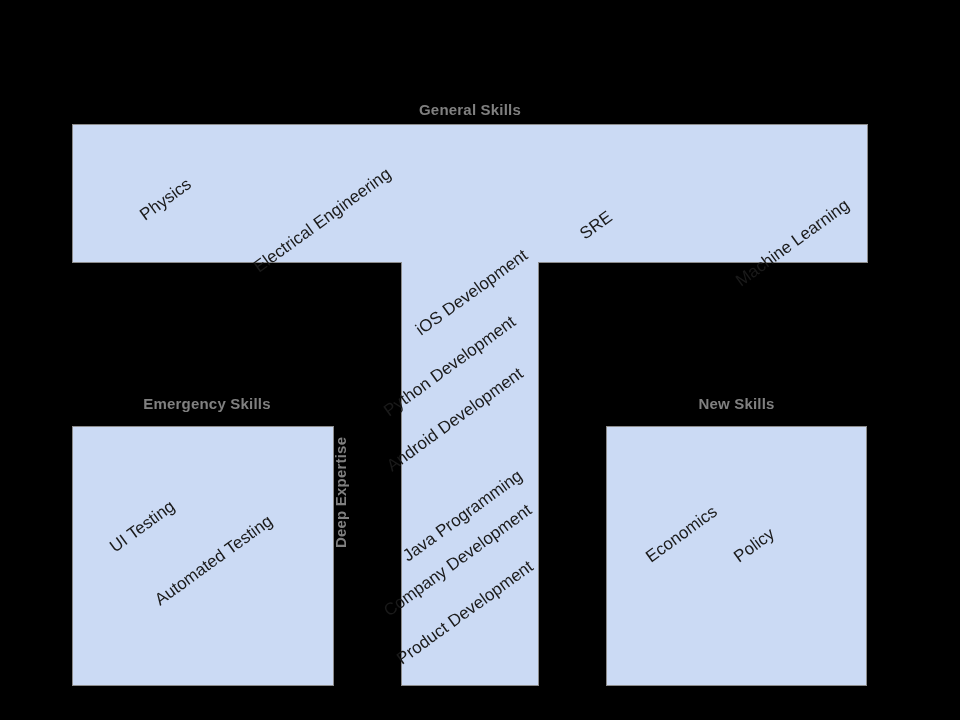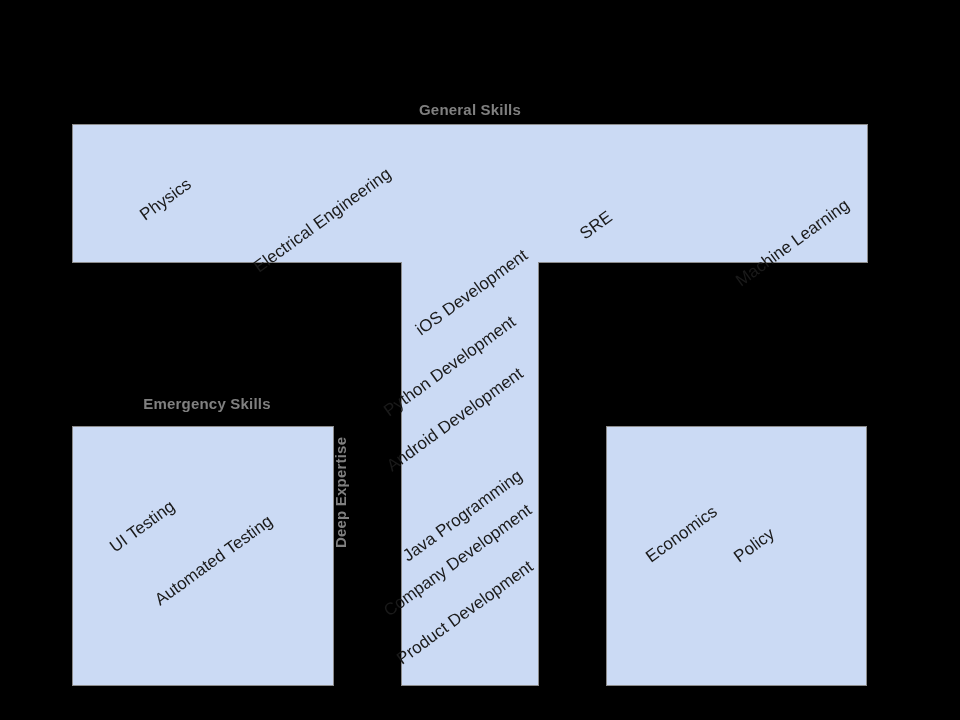--- a/index.html
+++ b/index.html
@@ -75,20 +75,21 @@
 
   <div class="section-title" id="title-general">General Skills</div>
   <div class="shape" id="general-bar"></div>
 
   <div id="title-deep">Deep Expertise</div>
   <div class="shape" id="stem"></div>
 
   <div class="section-title" id="title-emergency">Emergency Skills</div>
   <div class="shape" id="left-box"></div>
 
+  <div class="section-title" id="title-new">New Skills</div>
   <div class="shape" id="right-box"></div>
 
   <div id="skill-layer">
       <div class="skill" style="left: 148px; top: 205px; transform: rotate(-36deg);">Physics</div>
       <div class="skill" style="left: 262px; top: 257px; transform: rotate(-36deg);">Electrical Engineering</div>
       <div class="skill" style="left: 588px; top: 224px; transform: rotate(-36deg);">SRE</div>
       <div class="skill" style="left: 744px; top: 271px; transform: rotate(-36deg);">Machine Learning</div>
       <div class="skill" style="left: 424px; top: 320px; transform: rotate(-36deg);">iOS Development</div>
       <div class="skill" style="left: 392px; top: 401px; transform: rotate(-36deg);">Python Development</div>
       <div class="skill" style="left: 395px; top: 456px; transform: rotate(-36deg);">Android Development</div>

